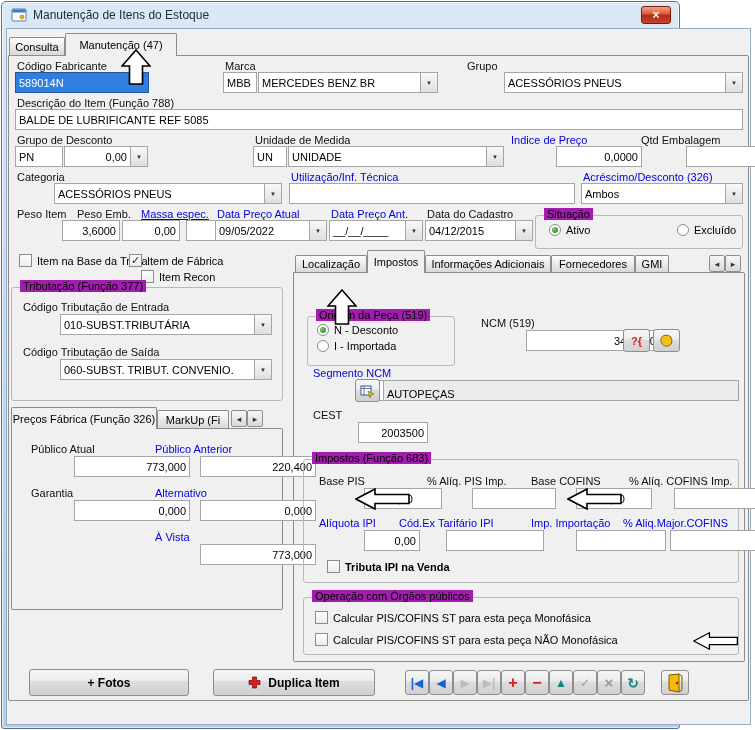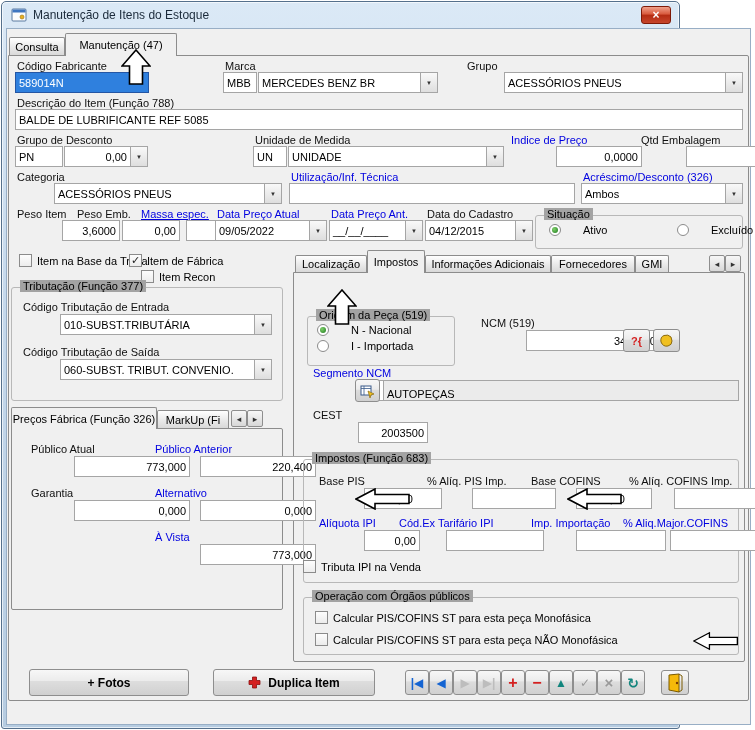--- a/index.html
+++ b/index.html
@@ -32,26 +32,26 @@
 
   .combo { position:absolute; height:21px; border:1px solid #a5a5a5; background:#fff;
            display:flex; align-items:center; }
   .combo .txt { flex:1; padding:0 3px; white-space:nowrap; overflow:hidden; }
   .combo .txt.num { text-align:right; }
   .combo .dd { width:17px; align-self:stretch; border-left:1px solid #a5a5a5;
                background:linear-gradient(#f9f9f9,#dedede); display:flex; align-items:center;
                justify-content:center; font-size:6px; color:#333; }
 
   .gbox { position:absolute; border:1px solid #b8b8b8; border-radius:3px; }
-  .gbox .cap { position:absolute; top:-8px; left:8px; background:#a3a3a3; padding:0 3px; white-space:nowrap; }
+  .gbox .cap { position:absolute; top:-8px; left:8px; background:#a21caf; padding:0 3px; white-space:nowrap; }
 
   .check { position:absolute; display:flex; align-items:center; gap:5px; white-space:nowrap; }
   .check .box { width:13px; height:13px; border:1px solid #8b8b8b; background:linear-gradient(#fdfdfd,#ececec);
                 display:flex; align-items:center; justify-content:center; font-size:11px; font-weight:bold; color:#222; }
-  .radio { position:absolute; display:flex; align-items:center; gap:22px; white-space:nowrap; }
+  .radio { position:absolute; display:flex; align-items:center; gap:5px; white-space:nowrap; }
   .radio .dot { width:12px; height:12px; border:1px solid #8b8b8b; border-radius:50%; background:#fff; position:relative; }
   .radio.sel .dot::after { content:""; position:absolute; inset:2px; border-radius:50%;
                            background:radial-gradient(circle at 35% 35%,#7fd06a,#1d7a1d); }
 
   .tab { position:absolute; border:1px solid #8c8c8c; border-bottom:none; border-radius:2px 2px 0 0;
          display:flex; align-items:center; justify-content:center; padding:0 6px; white-space:nowrap; overflow:hidden; }
   .tab.on  { background:#f0f0f0; z-index:3; }
   .tab.off { background:linear-gradient(#ffffff,#e9e9e9 55%,#d9d9d9); z-index:1; }
   .page { position:absolute; border:1px solid #8c8c8c; background:#f0f0f0; border-radius:0 2px 2px 2px; z-index:0; }
 
@@ -276,21 +276,21 @@
     <input class="edit num" style="left: 20px; top: 471px; width: 116px;" value="0,000">
     <input class="edit num" style="left: 146px; top: 471px; width: 116px;" value="0,000">
     <span class="lbl blue" style="left:148px;top:502px;">À Vista</span>
     <input class="edit num" style="left: 146px; top: 515px; width: 116px;" value="773,000">
 
     <div class="gbox" style="left:300px;top:287px;width:148px;height:50px;">
       <span class="cap">Origem da Peça (519)</span>
     </div>
     <div class="radio sel" style="left:310px;top:295px;">
         <span class="dot"></span>
-        <span>N - Nacional</span>
+        <span>N - Desconto</span>
       </div>
     <div class="radio" style="left:310px;top:311px;">
         <span class="dot"></span>
         <span>I - Importada</span>
       </div>
 
     <span class="lbl" style="left:474px;top:288px;">NCM (519)</span>
     <input class="edit num" style="left: 472px; top: 301px; width: 140px;" value="34011900">
     <div class="btn" style="left:616px;top:300px;width:27px;height:23px;">
         <span class="c-red" style="font-size:11px;">?{</span>
@@ -329,21 +329,21 @@
     <input class="edit num" style="left: 522px; top: 459px; width: 76px; padding-right: 26px;" value="100,00">
     <input class="edit num" style="left: 620px; top: 459px; width: 106px;" value="">
     <span class="lbl blue" style="left:312px;top:488px;">Alíquota IPI</span>
     <span class="lbl blue" style="left:392px;top:488px;">Cód.Ex Tarifário IPI</span>
     <span class="lbl blue" style="left:524px;top:488px;">Imp. Importação</span>
     <span class="lbl blue" style="left:616px;top:488px;">% Aliq.Major.COFINS</span>
     <input class="edit num" style="left: 310px; top: 501px; width: 56px;" value="0,00">
     <input class="edit num" style="left: 392px; top: 501px; width: 98px;" value="">
     <input class="edit num" style="left: 522px; top: 501px; width: 90px;" value="">
     <input class="edit num" style="left: 616px; top: 501px; width: 112px;" value="">
-    <div class="check" style="left:296px;top:531px;">
+    <div class="check" style="left:320px;top:531px;font-weight:bold;">
         <span class="box"></span>
         <span>Tributa IPI na Venda</span>
       </div>
 
     <div class="gbox" style="left:296px;top:568px;width:436px;height:58px;">
       <span class="cap">Operação com Órgãos públicos</span>
     </div>
     <div class="check" style="left:308px;top:582px;">
         <span class="box"></span>
         <span>Calcular PIS/COFINS ST para esta peça Monofásica</span>

